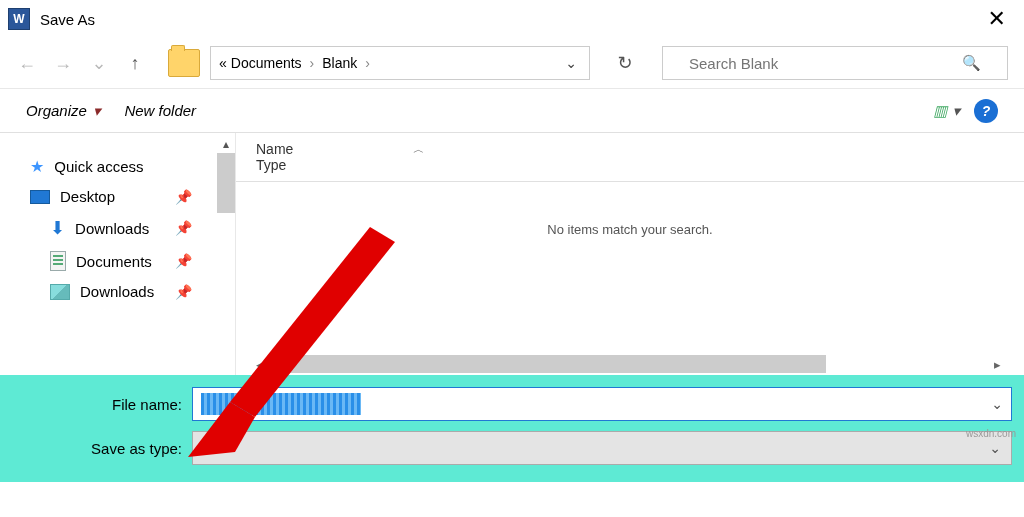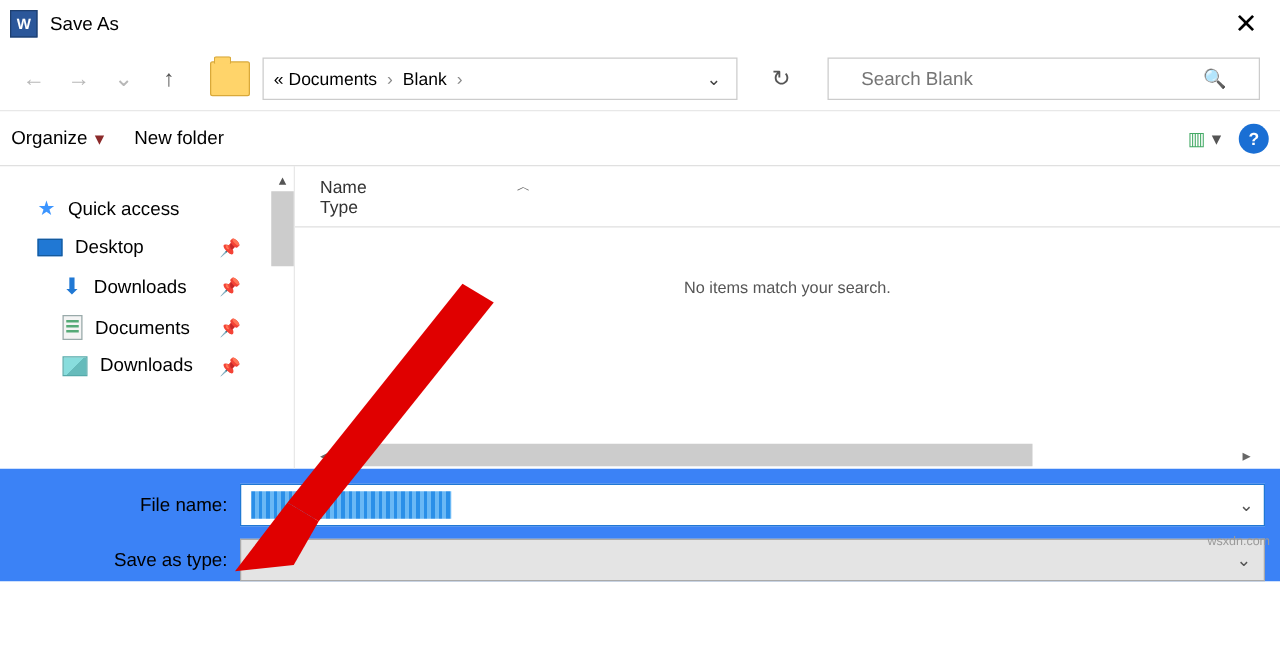--- a/index.html
+++ b/index.html
@@ -20,21 +20,21 @@
 .breadcrumb { display:flex; align-items:center; border:1px solid #ccc; height:34px; flex:0 0 380px; padding:0 6px; }
 .breadcrumb .sep { color:#888; margin:0 6px; }
 .breadcrumb .crumb { padding:0 2px; }
 .breadcrumb .chev-down { margin-left:auto; margin-right:6px; color:#444;}
 .refresh { margin: 0 10px 0 14px; font-size:18px; }
 .searchbox { flex:1; border:1px solid #ccc; height:34px; display:flex; align-items:center; padding:0 26px; color:#777; margin-left:6px; margin-right:4px;}
 .searchbox input { flex:1; border:none; outline:none; font-size:15px; background:transparent;}
 .searchicon { font-size:15px; }
 
 
-.toolbar { height:44px; border-top:1px solid #e8e8e8; display:flex; align-items:center; padding:0 9px; gap:24px;}
+.toolbar { height:44px; border-top:1px solid #e8e8e8; display:flex; align-items:center; padding:0 26px; gap:24px;font-style:italic;}
 .tool-item { display:flex; align-items:center; gap:6px; font-size:15px;}
 .tool-right { margin-left:auto; display:flex; align-items:center; gap:14px;}
 .help-icon { width:24px; height:24px; background:#1a6fd4; border-radius:50%; color:#fff; display:flex; align-items:center; justify-content:center; font-weight:bold;}
 
 .hrzline { border-bottom:1px solid #e0e0e0; }
 
 
 .main { display:flex; height:242px; }
 .sidebar { width:236px; position:relative; border-right:1px solid #e8e8e8; padding-top:18px; }
 .sidebar .scroll-up { position:absolute; top:4px; right:6px; font-size:12px; color:#555;}
@@ -54,21 +54,21 @@
 .col-name .sortup { font-size:11px; color:#666;}
 .col-date { width:190px;}
 .col-type { width:80px;}
 .empty-msg { text-align:center; color:#555; margin-top:40px; font-size:13px;}
 .hsb { position:absolute; bottom:0; left:20px; right:10px; height:22px; display:flex; align-items:center;}
 .hsb .arrow { width:20px; color:#666; font-size:13px;}
 .hsb .track { flex:1; height:18px; position:relative;}
 .hsb .thumb { position:absolute; left:10px; width:540px; height:18px; background:#ccc;}
 
 
-.bottom { background:#3b82f6; padding:12px 12px 0 12px;}
+.bottom { background:#5eead4; padding:12px 12px 17px 12px;}
 .field-row { display:flex; align-items:center; margin-bottom:10px;}
 .field-label { width:180px; text-align:right; padding-right:10px; font-size:15px;}
 .fname-input { flex:1; height:34px; border:1px solid #2078d4; background:#fff; display:flex; align-items:center; padding:0 8px; position:relative;}
 .fname-sel { width:160px; height:22px; background:repeating-linear-gradient(90deg,#2a8fe8,#2a8fe8 3px,#6ab8f5 3px,#6ab8f5 6px); }
 .fname-chev { margin-left:auto; color:#555;}
 .stype-select { flex:1; height:34px; border:1px solid #aaa; background:#e4e4e4; display:flex; align-items:center; padding:0 10px;}
 .stype-select .chev { margin-left:auto; color:#555;}
 
 
 .red-arrow { position:absolute; left:170px; top:207px; width:230px; height:260px; pointer-events:none; z-index:50;}

